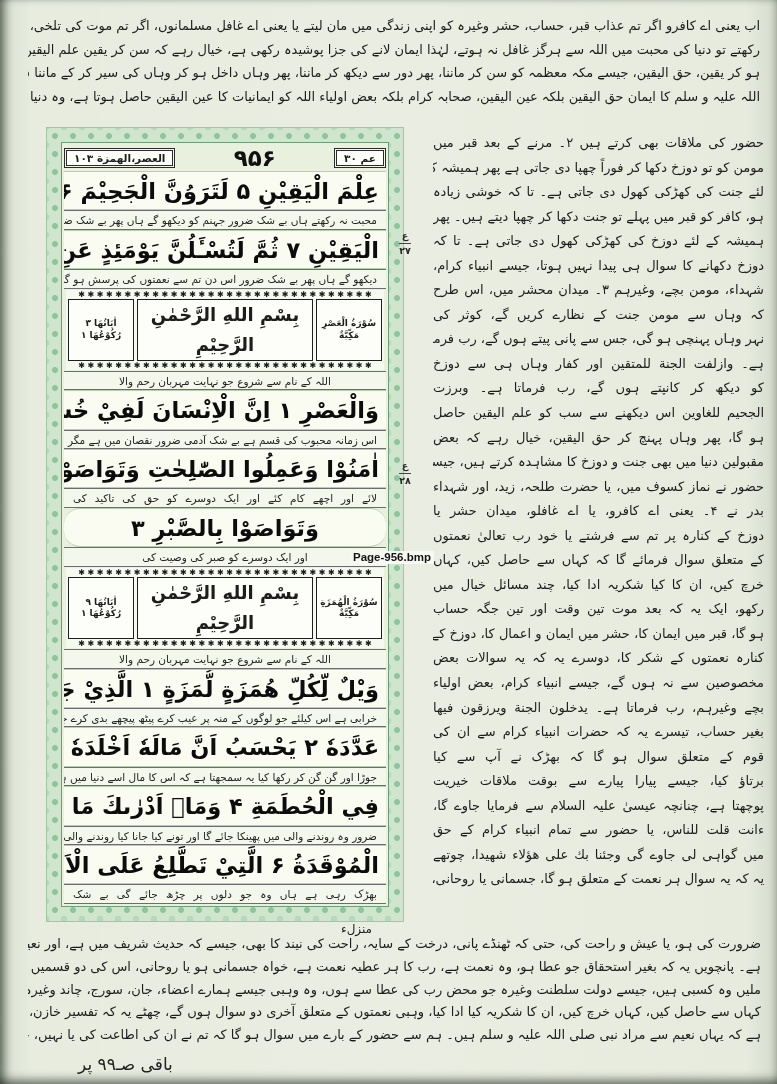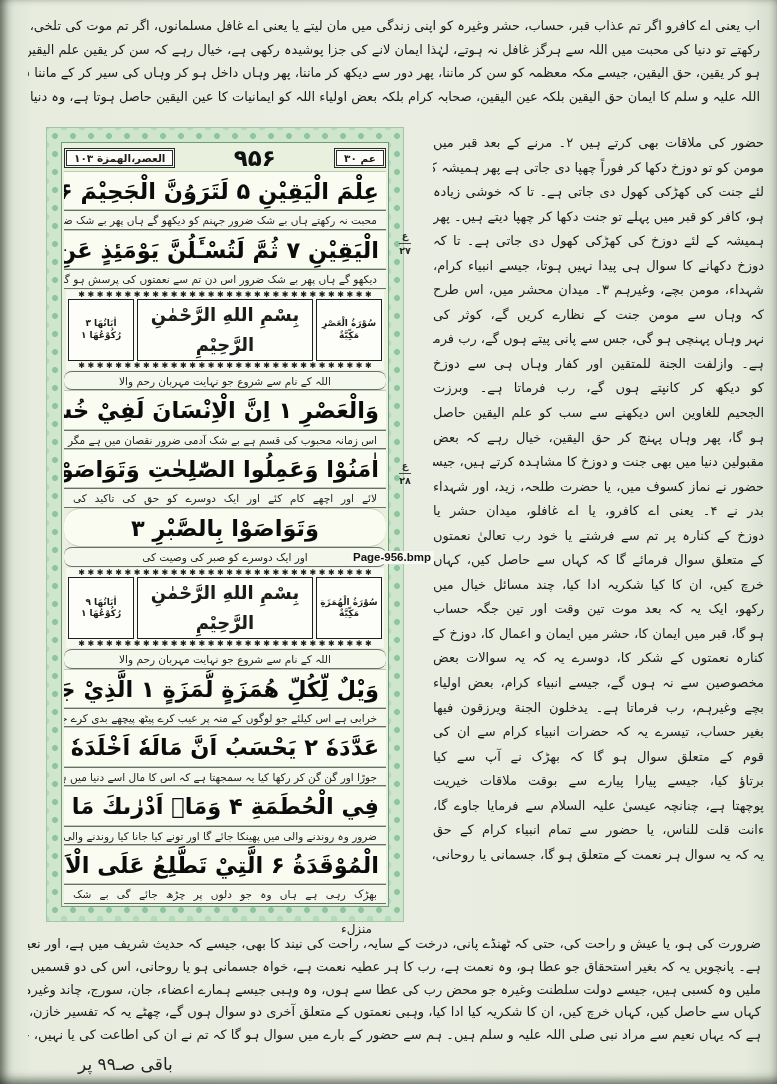--- a/index.html
+++ b/index.html
@@ -55,21 +55,21 @@
     padding:5px 7px 7px;line-height:1.25;
   }
   .ar.center{text-align:center;text-align-last:center;border-radius:16px;}
   
   .ur{
     background:#f4f7ec;border-top:1px solid #6d6d6d;border-bottom:1px solid #6d6d6d;
     font-size:10.5px;color:#242424;
     direction:rtl;text-align:justify;text-align-last:justify;white-space:nowrap;overflow:hidden;
     padding:2px 9px;line-height:1.45;
   }
-  .ur.center{text-align:center;text-align-last:center;border-radius:8px;}
+  .ur.center{text-align:center;text-align-last:center;}
   
   .bismillah-frame{position:relative;margin:1px 2px;padding:9px 2px;background:#f6f9ef;}
   .bismillah-frame::before,.bismillah-frame::after{
     content:"✱ ✱ ✱ ✱ ✱ ✱ ✱ ✱ ✱ ✱ ✱ ✱ ✱ ✱ ✱ ✱ ✱ ✱ ✱ ✱ ✱ ✱ ✱ ✱ ✱ ✱ ✱ ✱ ✱ ✱ ✱ ✱";
     position:absolute;left:0;right:0;height:9px;font-size:8px;line-height:9px;
     overflow:hidden;white-space:nowrap;text-align:center;color:#1c1c1c;
   }
   .bismillah-frame::before{top:0;}
   .bismillah-frame::after{bottom:0;}
   .bismillah-row{display:flex;gap:3px;align-items:stretch;}
@@ -188,20 +188,21 @@
       <div class="line">رکھو، ایک یہ کہ بعد موت تین وقت اور تین جگہ حساب</div>
       <div class="line">ہو گا، قبر میں ایمان کا، حشر میں ایمان و اعمال کا، دوزخ کے</div>
       <div class="line">کنارہ نعمتوں کے شکر کا، دوسرے یہ کہ یہ سوالات بعض</div>
       <div class="line">مخصوصین سے نہ ہوں گے، جیسے انبیاء کرام، بعض اولیاء</div>
       <div class="line">بچے وغیرہم، رب فرماتا ہے۔ يدخلون الجنة ويرزقون فيها</div>
       <div class="line">بغیر حساب، تیسرے یہ کہ حضرات انبیاء کرام سے ان کی</div>
       <div class="line">قوم کے متعلق سوال ہو گا کہ بھڑک نے آپ سے کیا</div>
       <div class="line">برتاؤ کیا، جیسے پیارا پیارے سے بوقت ملاقات خیریت</div>
       <div class="line">پوچھتا ہے، چنانچہ عیسیٰ علیہ السلام سے فرمایا جاوے گا،</div>
       <div class="line">ءانت قلت للناس، یا حضور سے تمام انبیاء کرام کے حق</div>
+      <div class="line">میں گواہی لی جاوے گی وجئنا بك على هؤلاء شهيدا، چوتھے</div>
       <div class="line">یہ کہ یہ سوال ہر نعمت کے متعلق ہو گا، جسمانی یا روحانی،</div>
     </div>
 
   <div class="margin-mark mark-1">
     <div>ع</div>
     <div class="sep"></div>
     <div>۲۷</div>
   </div>
   <div class="margin-mark mark-2">
     <div>ع</div>

